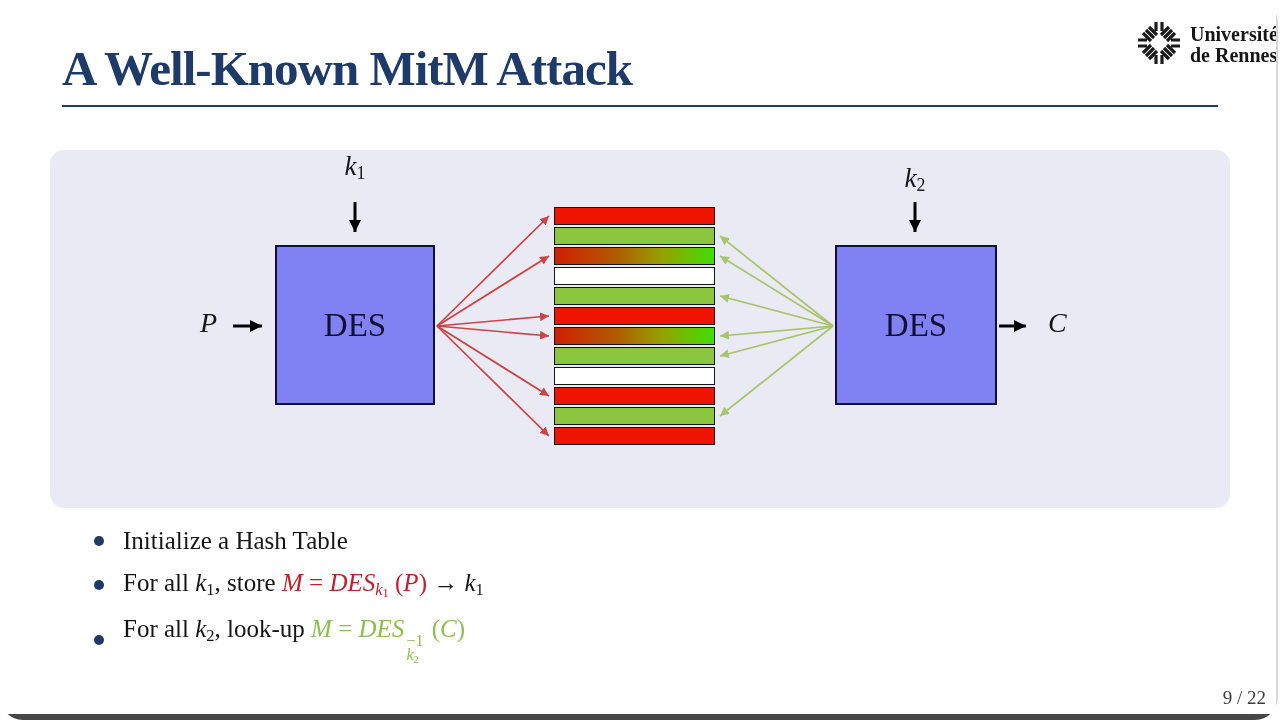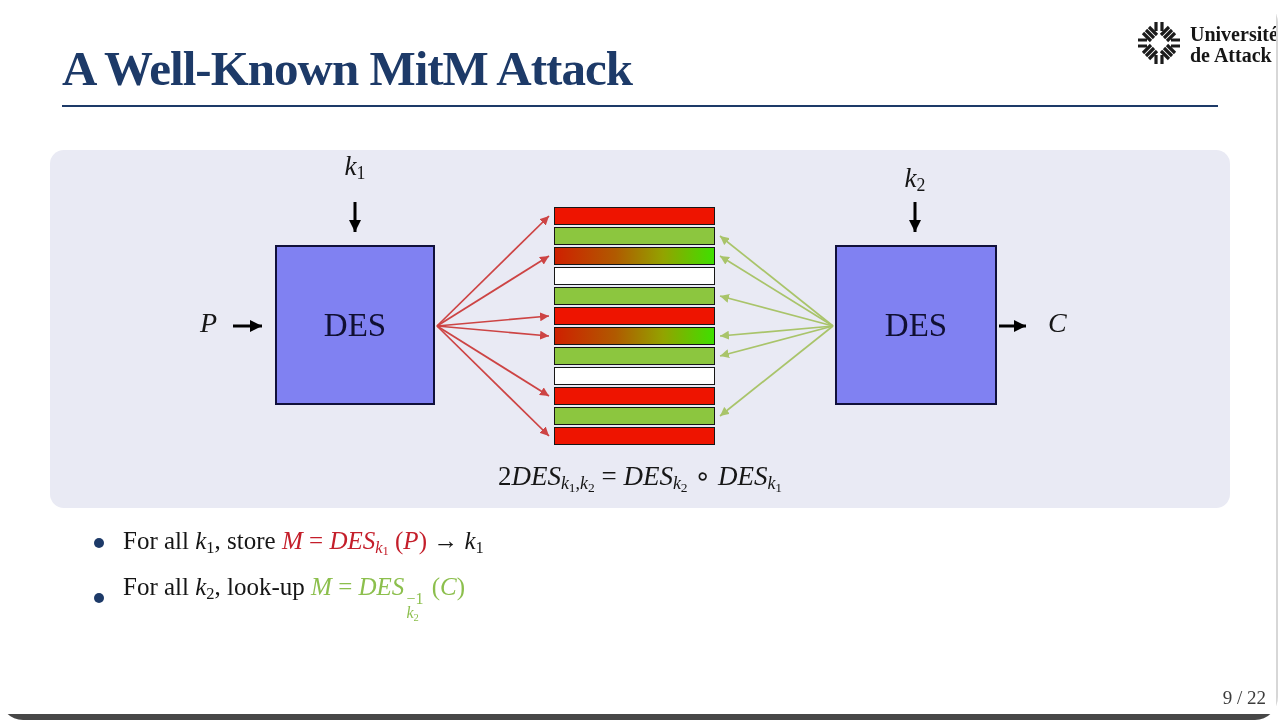--- a/index.html
+++ b/index.html
@@ -92,21 +92,21 @@
             <line x1="15" y1="25" x2="7" y2="33"></line>
             <line x1="21" y1="31" x2="13" y2="39"></line>
           <line x1="18" y1="18" x2="10" y2="10"></line>
             <line x1="21" y1="15" x2="13" y2="7"></line>
             <line x1="15" y1="21" x2="7" y2="13"></line>
         </g>
       </svg>
     </span>
     <span class="logo-text">
       <span>Université</span><br>
-      <span>de Attack</span>
+      <span>de Rennes</span>
     </span>
   </div>
 
   <div class="panel"></div>
 
   <div class="des-box" id="box-left">
     <span>DES</span>
   </div>
   <div class="des-box" id="box-right">
     <span>DES</span>
@@ -125,21 +125,20 @@
       <div class="ht-row" style="top: 80px; background: rgb(140, 198, 63);"></div>
       <div class="ht-row" style="top: 100px; background: rgb(238, 20, 0);"></div>
       <div class="ht-row" style="top: 120px; background: linear-gradient(90deg, rgb(207, 32, 0), rgb(176, 90, 0) 38%, rgb(147, 163, 0) 68%, rgb(63, 223, 0));"></div>
       <div class="ht-row" style="top: 140px; background: rgb(140, 198, 63);"></div>
       <div class="ht-row" style="top: 160px; background: rgb(255, 255, 255);"></div>
       <div class="ht-row" style="top: 180px; background: rgb(238, 20, 0);"></div>
       <div class="ht-row" style="top: 200px; background: rgb(140, 198, 63);"></div>
       <div class="ht-row" style="top: 220px; background: rgb(238, 20, 0);"></div>
     </div>
 
-  <div id="formula"><span>2</span><span class="it">DES</span><span class="it sub">k</span><span class="ss">1</span><span class="sub">,</span><span class="it sub">k</span><span class="ss">2</span><span> = </span><span class="it">DES</span><span class="it sub">k</span><span class="ss">2</span><span> ∘ </span><span class="it">DES</span><span class="it sub">k</span><span class="ss">1</span></div>
 
   <svg id="fan-arrows" width="1280" height="720">
     <defs>
       <marker id="ah-black" markerUnits="userSpaceOnUse" markerWidth="14" markerHeight="12" refX="12" refY="6" orient="auto">
         <path d="M0,0 L12,6 L0,12 Z" fill="#000000"></path>
       </marker>
       <marker id="ah-red" markerUnits="userSpaceOnUse" markerWidth="10" markerHeight="9" refX="9" refY="4.5" orient="auto">
         <path d="M0,0 L9,4.5 L0,9 Z" fill="#cd4444"></path>
       </marker>
       <marker id="ah-green" markerUnits="userSpaceOnUse" markerWidth="10" markerHeight="9" refX="9" refY="4.5" orient="auto">
@@ -160,20 +159,24 @@
       <line x1="833" y1="326" x2="720" y2="256" stroke="#a9c46a" stroke-width="1.7" marker-end="url(#ah-green)"></line>
       <line x1="833" y1="326" x2="720" y2="296" stroke="#a9c46a" stroke-width="1.7" marker-end="url(#ah-green)"></line>
       <line x1="833" y1="326" x2="720" y2="336" stroke="#a9c46a" stroke-width="1.7" marker-end="url(#ah-green)"></line>
       <line x1="833" y1="326" x2="720" y2="356" stroke="#a9c46a" stroke-width="1.7" marker-end="url(#ah-green)"></line>
       <line x1="833" y1="326" x2="720" y2="416" stroke="#a9c46a" stroke-width="1.7" marker-end="url(#ah-green)"></line>
     </svg>
 
   <div class="bullets">
     <div class="bullet">
       <span class="dot"></span>
+      <span><span>Initialize a Hash Table</span></span>
+    </div>
+    <div class="bullet">
+      <span class="dot"></span>
       <span><span>For all </span><span class="it">k</span><span class="sub">1</span><span>, store </span><span class="it" style="color: rgb(196, 30, 42);">M</span><span style="color: rgb(196, 30, 42);"> = </span><span class="it" style="color: rgb(196, 30, 42);">DES</span><span class="it sub" style="color: rgb(196, 30, 42);">k</span><span class="ss" style="color: rgb(196, 30, 42);">1</span><span style="color: rgb(196, 30, 42);"> (</span><span class="it" style="color: rgb(196, 30, 42);">P</span><span style="color: rgb(196, 30, 42);">)</span><span> → </span><span class="it">k</span><span class="sub">1</span></span>
     </div>
     <div class="bullet">
       <span class="dot"></span>
       <span><span>For all </span><span class="it">k</span><span class="sub">2</span><span>, look-up </span><span class="it" style="color: rgb(140, 191, 77);">M</span><span style="color: rgb(140, 191, 77);"> = </span><span class="it" style="color: rgb(140, 191, 77);">DES</span><span class="stack" style="color: rgb(140, 191, 77);">
             <span><span>−1</span></span>
             <span><span class="it">k</span><span class="sub">2</span></span>
           </span><span style="color: rgb(140, 191, 77);"> (</span><span class="it" style="color: rgb(140, 191, 77);">C</span><span style="color: rgb(140, 191, 77);">)</span></span>
     </div>
   </div>

